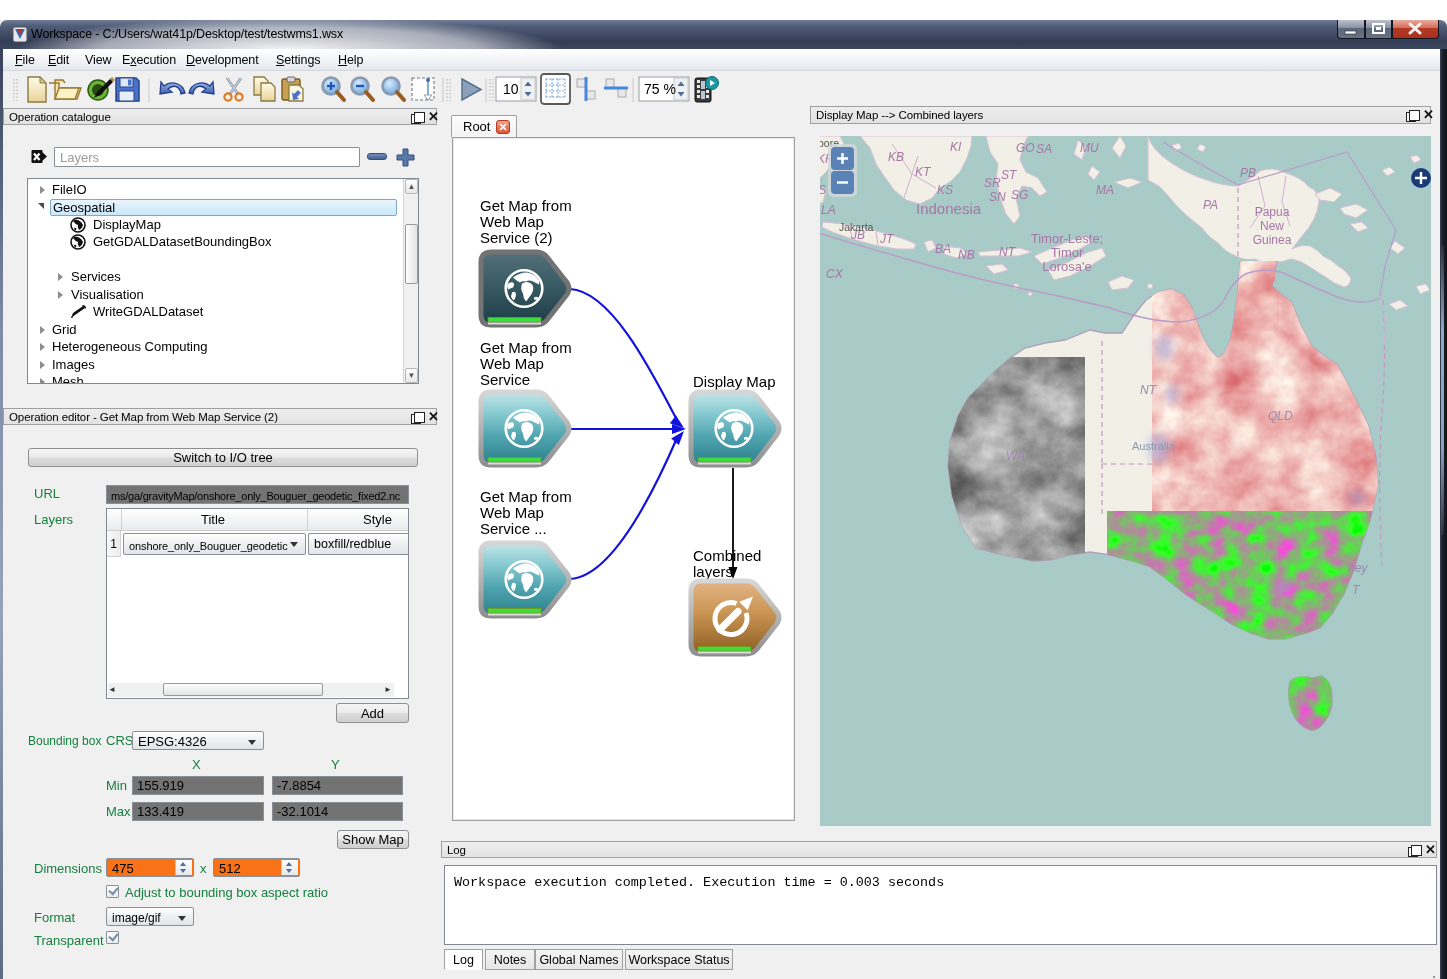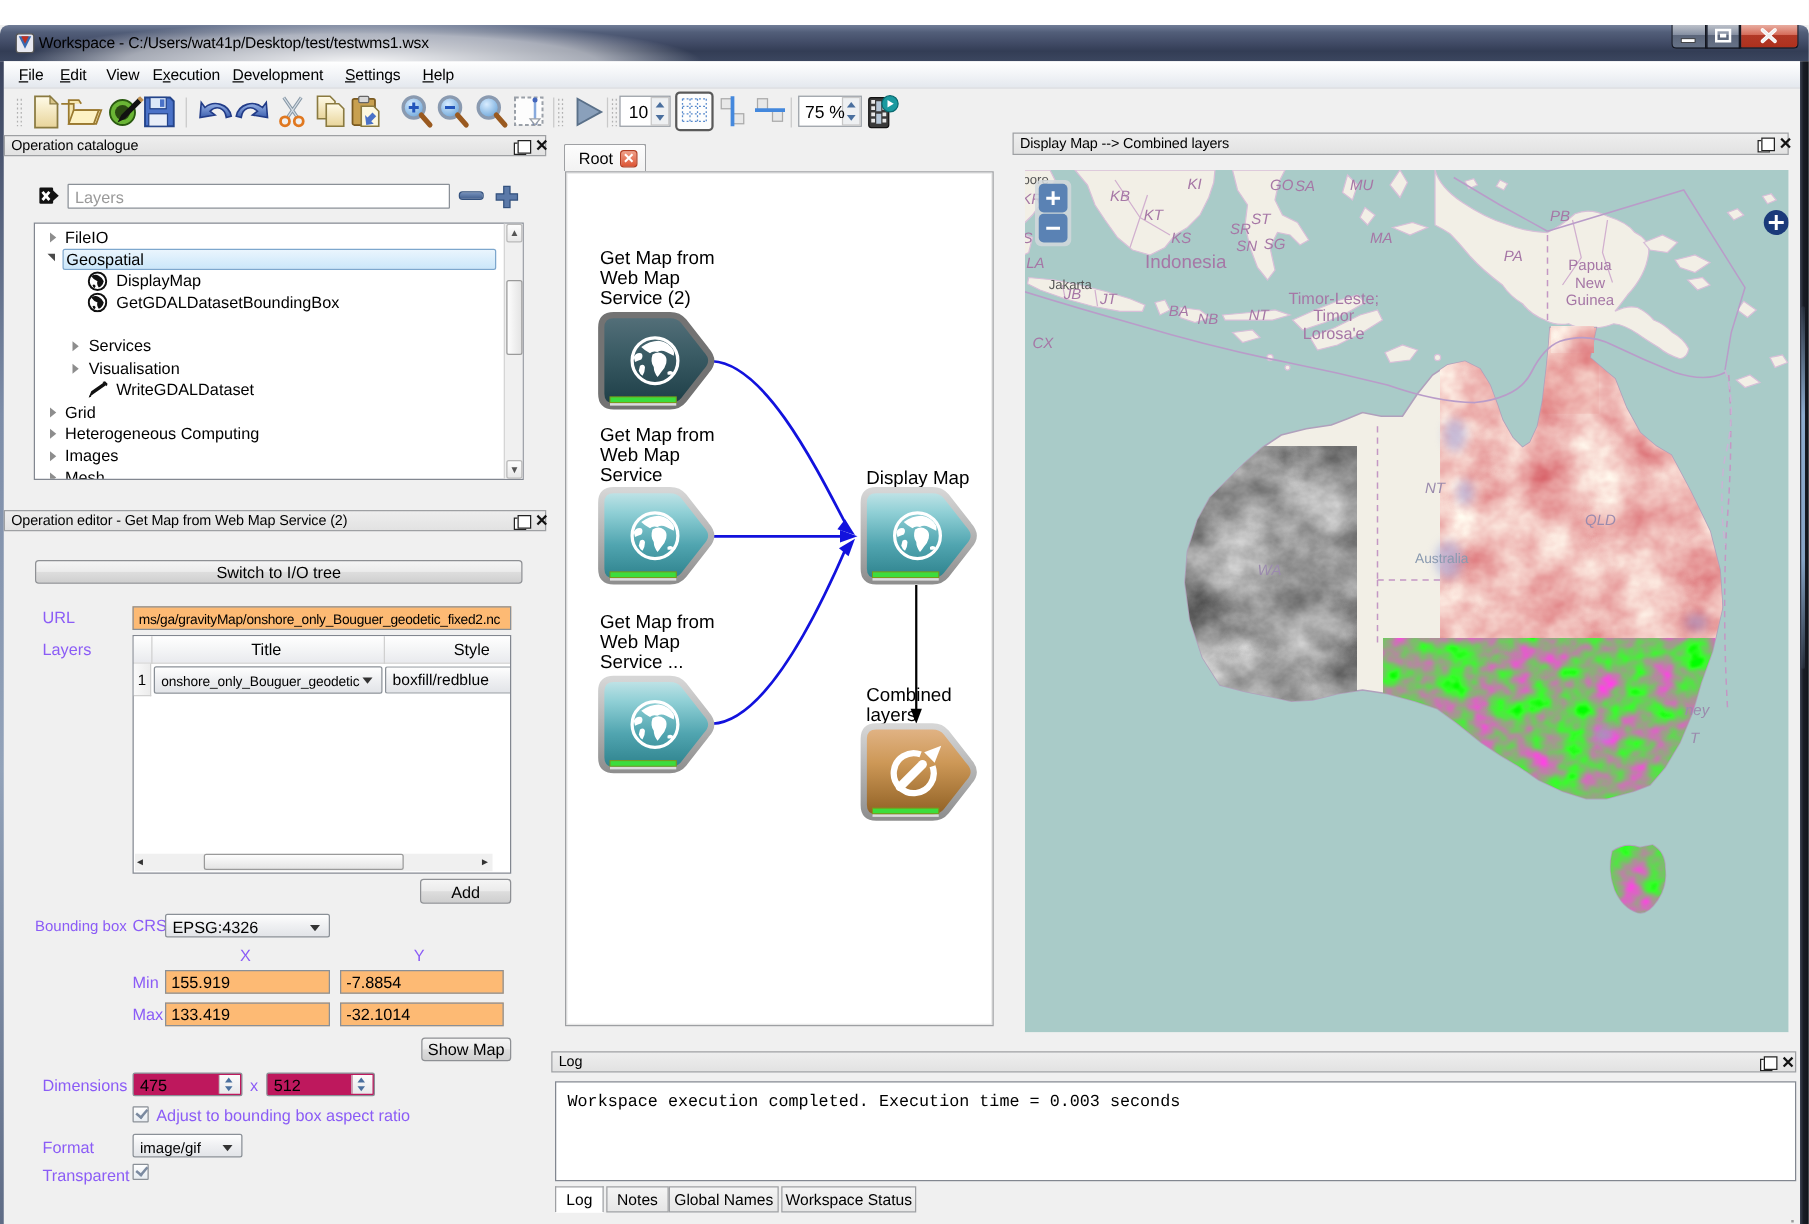--- a/index.html
+++ b/index.html
@@ -49,34 +49,34 @@
 .tarrow.closed { border-left:5px solid #8d8d8d; border-top:4px solid transparent; border-bottom:4px solid transparent; }
 .tarrow.open { border-top:6px solid #4a4a4a; border-left:6px solid transparent; }
 #catvsb { left:403px; top:159px; width:15px; height:204px; background:#f0f0f0; border-left:1px solid #d5d5d5; }
 .sbarrow { position:absolute; left:1px; width:13px; height:15px; background:linear-gradient(#fdfdfd,#e8e8e8); border:1px solid #b8b8b8; border-radius:2px; font-size:8px; color:#555; text-align:center; line-height:14px;}
 #catthumb { position:absolute; left:1px; top:45px; width:13px; height:60px; background:linear-gradient(90deg,#fdfdfd,#e4e4e4); border:1px solid #9a9a9a; border-radius:2px; }
 
 
 #oped_title { left:3px; top:388px; width:434px; height:17px; }
 .btn { background:linear-gradient(#f5f5f5,#ebebeb 48%,#dddddd 52%,#cfcfcf); border:1px solid #8e9094; border-radius:3px; font-size:13px; text-align:center; color:#000; }
 #switchbtn { left:28px; top:428px; width:390px; height:19px; padding-top:1px; }
-.flabel { position:absolute; font-size:13px; color:#8b5cf6; }
-.field { position:absolute; border:1px solid #8a9097; background:#fdba74; font-size:13px; color:#000; padding:1px 0 0 4px; white-space:nowrap; overflow:hidden; }
+.flabel { position:absolute; font-size:13px; color:#15803d; }
+.field { position:absolute; border:1px solid #8a9097; background:#737373; font-size:13px; color:#000; padding:1px 0 0 4px; white-space:nowrap; overflow:hidden; }
 #layertable { left:106px; top:488px; width:303px; height:191px; border:1px solid #828790; background:#fff; }
 #lt_hdr { position:absolute; left:0; top:0; width:301px; height:22px; background:linear-gradient(#ffffff,#f5f6f7 45%,#e9eaee); border-bottom:1px solid #d0d0d0; }
 #lt_hdr .hsep { position:absolute; top:0; width:1px; height:22px; background:#d0d0d0; }
 #lt_rowhdr { position:absolute; left:0; top:22px; width:14px; height:26px; background:linear-gradient(90deg,#fafafa,#ececec); border-right:1px solid #d0d0d0; border-bottom:1px solid #d0d0d0; font-size:12px; text-align:center; padding-top:6px;}
 .combo { position:absolute; background:linear-gradient(#fefefe,#f0f1f3 45%,#e2e4e8); border:1px solid #8a9097; border-radius:2px; font-size:13px; padding:2px 0 0 5px; white-space:nowrap; overflow:hidden;}
 #stylecombo:after { display:none; }
 .combo:after { content:""; position:absolute; right:7px; top:8px; border-left:4px solid transparent; border-right:4px solid transparent; border-top:5px solid #333; }
 #lt_hsb { position:absolute; left:1px; bottom:1px; width:286px; height:14px; background:#f0f0f0; font-size:8px; color:#333; line-height:14px; }
 #lt_hthumb { position:absolute; left:55px; top:0px; width:160px; height:13px; background:linear-gradient(#fdfdfd,#e4e4e4); border:1px solid #9a9a9a; border-radius:2px; }
 #addbtn { left:336px; top:683px; width:73px; height:20px; padding-top:2px; }
 #showmap { left:337px; top:810px; width:72px; height:19px; padding-top:1px; }
-.spin { position:absolute; border:1px solid #8a9097; background:#be185d; border-radius:2px; font-size:13px; padding:2px 0 0 5px; }
+.spin { position:absolute; border:1px solid #8a9097; background:#f97316; border-radius:2px; font-size:13px; padding:2px 0 0 5px; }
 .spinbtns { position:absolute; right:1px; top:1px; width:17px; bottom:1px; background:linear-gradient(#fbfbfb,#e8e9eb); border-left:1px solid #c8c8c8; }
 .spinbtns:before { content:""; position:absolute; left:4px; top:2px; border-left:3.5px solid transparent; border-right:3.5px solid transparent; border-bottom:4.5px solid #4a6f9e; }
 .spinbtns:after { content:""; position:absolute; left:4px; bottom:2px; border-left:3.5px solid transparent; border-right:3.5px solid transparent; border-top:4.5px solid #4a6f9e; }
 .chk { position:absolute; width:13px; height:13px; border:1px solid #8a9097; background:linear-gradient(#fefefe,#e8edf2); border-radius:1px; }
 .chk:after { content:""; position:absolute; left:2px; top:1px; width:7px; height:4px; border-left:2px solid #7b8aa0; border-bottom:2px solid #7b8aa0; transform:rotate(-50deg); }
 
 
 #roottab { left:451px; top:95px; width:66px; height:22px; background:linear-gradient(#fdfdfd,#f2f2f2); border:1px solid #9ea0a3; border-bottom:none; border-radius:2px 2px 0 0; font-size:13px; padding:3px 0 0 11px; }
 #roottab .tx { position:absolute; left:44px; top:4px; width:14px; height:14px; background:linear-gradient(#f0a089,#dd5535); border:1px solid #b33c20; border-radius:3px; color:#fff; font-size:11px; font-weight:bold; text-align:center; line-height:13px; }
 #canvas { left:452px; top:117px; width:343px; height:684px; background:#fff; border:1px solid #9ea0a3; box-shadow:inset 0 0 0 1px #e8e8e8; }

